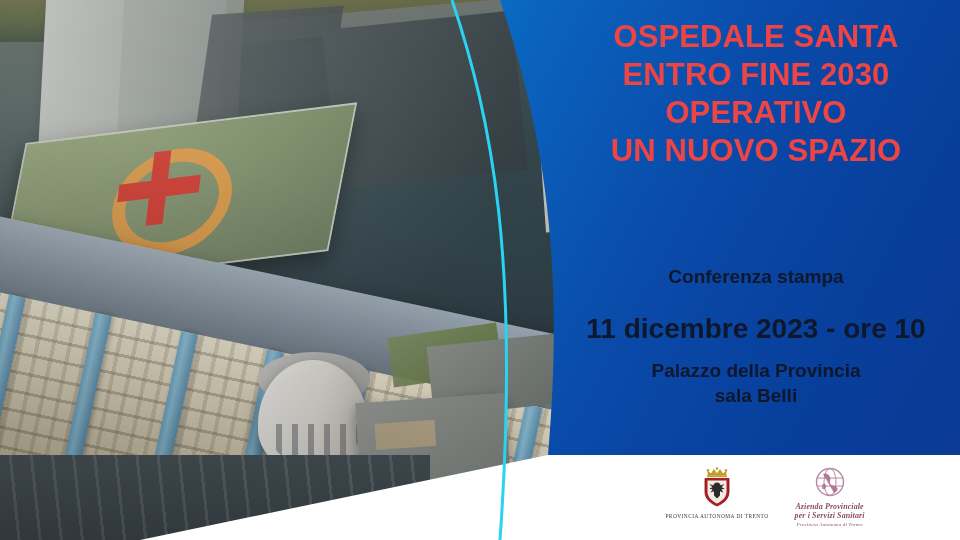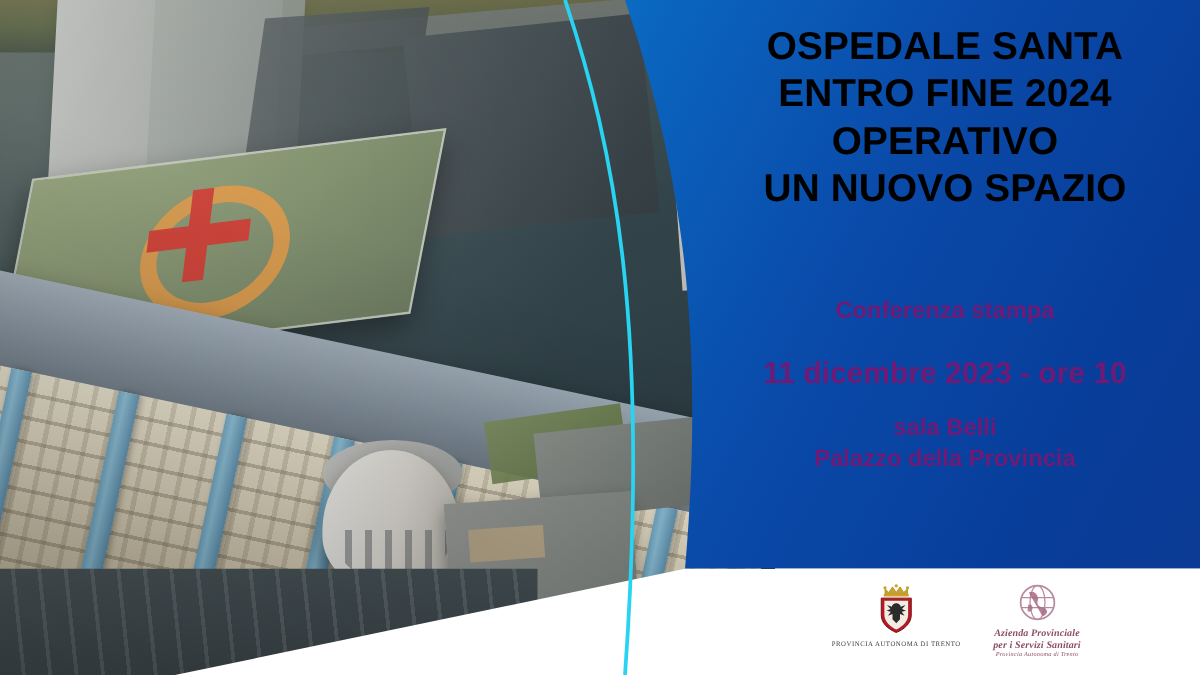--- a/index.html
+++ b/index.html
@@ -206,30 +206,31 @@
   
   .white-band{
     position:absolute;left:0;top:455px;width:960px;height:85px;background:#ffffff;
     -webkit-clip-path: polygon(140px 85px, 548px 0, 960px 0, 960px 85px);
     clip-path: polygon(140px 85px, 548px 0, 960px 0, 960px 85px);
   }
 
   
   .title{
     position:absolute;left:556px;top:18px;width:400px;
-    text-align:center;color:#000000;
+    text-align:center;color:#ef4444;
     font-size:31px;font-weight:bold;line-height:1.23;
     letter-spacing:.1px;
   }
   .subblock{
-    position:absolute;left:556px;width:400px;text-align:center;color:#701a75;
+    position:absolute;left:556px;width:400px;text-align:center;color:#0f172a;
     font-weight:bold;
+    margin-top:28px;
   }
   .sub-conf{top:238px;font-size:19px;}
-  .sub-date{top:285px;font-size:24px;text-align:center;}
+  .sub-date{top:285px;font-size:28px;text-align:center;}
   .sub-venue{top:330px;font-size:19px;line-height:1.32;}
 
   
   .logos{
     position:absolute;left:640px;top:466px;width:250px;height:66px;
     display:flex;align-items:flex-start;justify-content:center;gap:26px;
   }
   .logo{display:flex;flex-direction:column;align-items:center;}
   .logo-pat .cap{
     font-family:"Liberation Serif","DejaVu Serif",serif;
@@ -306,32 +307,32 @@
   <div class="blue-panel"></div>
 
   <div class="white-band"></div>
 
   <svg class="accent-curve" viewBox="0 0 960 540" preserveAspectRatio="none">
     <path d="M 452 0 C 492 120, 520 260, 500 540" fill="none" stroke="#29d3f2" stroke-width="3"></path>
   </svg>
 
   <div class="title">
     <div>OSPEDALE SANTA</div>
-    <div>ENTRO FINE 2024</div>
+    <div>ENTRO FINE 2030</div>
     <div>OPERATIVO</div>
     <div>UN NUOVO SPAZIO</div>
   </div>
 
   <div class="subblock sub-conf">Conferenza stampa</div>
 
   <div class="subblock sub-date">11 dicembre 2023 - ore 10</div>
 
   <div class="subblock sub-venue">
+    <div>Palazzo della Provincia</div>
     <div>sala Belli</div>
-    <div>Palazzo della Provincia</div>
   </div>
 
   <div class="logos">
 
     <div class="logo logo-pat">
       <svg width="40" height="44" viewBox="0 0 40 44">
 
         <path d="M11 9 L11 5 L14 8 L17 3.5 L20 8 L23 3.5 L26 8 L29 5 L29 9 Z" fill="#c9a227" stroke="#a8851c" stroke-width=".6"></path>
         <circle cx="11" cy="4.2" r="1.3" fill="#c9a227"></circle>
         <circle cx="29" cy="4.2" r="1.3" fill="#c9a227"></circle>

